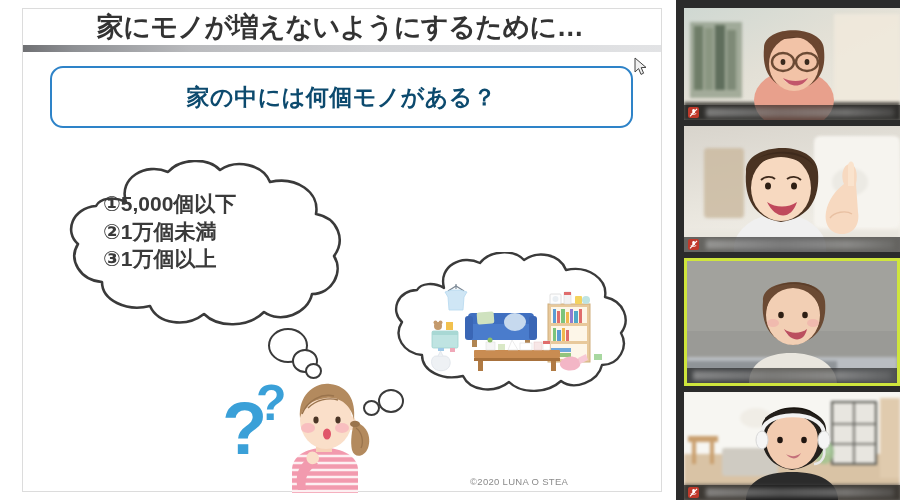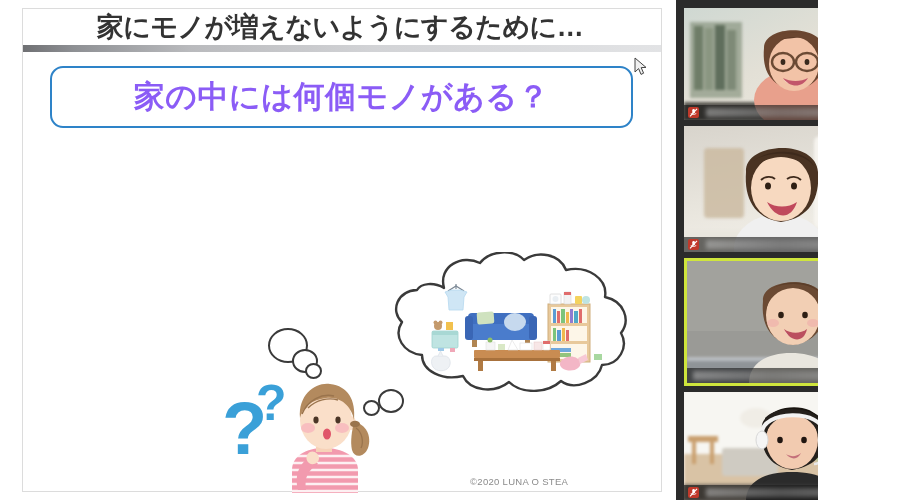--- a/index.html
+++ b/index.html
@@ -1,38 +1,38 @@
 <!DOCTYPE html>
 <html><head>
 <meta charset="utf-8">
 <style>
   html,body{margin:0;padding:0;background:#ffffff;}
   body{width:900px;height:500px;overflow:hidden;font-family:"Liberation Sans","DejaVu Sans",sans-serif;}
 
-  #screen{position:relative;width:818px;height:500px;background:#ffffff;overflow:hidden;}
+  #screen{position:relative;width:900px;height:500px;background:#ffffff;overflow:hidden;}
 
   
   #slide{position:absolute;left:0;top:0;width:676px;height:500px;background:#ffffff;overflow:hidden;}
   #slide-frame{position:absolute;left:22px;top:8px;width:640px;height:484px;
                background:#ffffff;border:1px solid #dcdcdc;box-sizing:border-box;}
 
   #slide-title{position:absolute;left:60px;top:9px;width:560px;height:36px;
                line-height:36px;text-align:center;
                font-size:27px;font-weight:700;color:#333333;letter-spacing:-0.5px;
                white-space:nowrap;}
 
   #title-rule{position:absolute;left:23px;top:45px;width:638px;height:7px;
               background:linear-gradient(90deg,#6f7073 0%,#8e9094 8%,#b9babd 26%,#d2d3d6 55%,#e2e3e5 100%);}
 
   
   #question-box{position:absolute;left:50px;top:66px;width:583px;height:62px;
                 border:2.5px solid #2e83c8;border-radius:13px;background:#ffffff;box-sizing:border-box;}
   #question-text{position:absolute;left:0;top:0;width:100%;height:100%;
                  display:flex;align-items:center;justify-content:center;
-                 font-size:31px;font-weight:700;color:#8b5cf6;letter-spacing:0.5px;white-space:nowrap;}
+                 font-size:23px;font-weight:700;color:#0c4a6e;letter-spacing:0.5px;white-space:nowrap;}
 
   
   #answer-cloud{position:absolute;left:58px;top:160px;width:300px;height:175px;}
   #answer-cloud svg{position:absolute;left:0;top:0;}
   #answers{position:absolute;left:45px;top:30px;width:215px;}
   .answer-line{font-size:21px;font-weight:700;color:#3a3a3a;line-height:1.32;white-space:nowrap;}
 
   
   .trail{position:absolute;border:2.5px solid #3a3a3a;border-radius:50%;background:#fff;}
   #trailL1{left:268px;top:328px;width:36px;height:31px;}
@@ -84,20 +84,34 @@
   <div id="slide">
     <div id="slide-frame"></div>
 
     <div id="slide-title">家にモノが増えないようにするために…</div>
     <div id="title-rule"></div>
 
     <div id="question-box">
       <div id="question-text">家の中には何個モノがある？</div>
     </div>
 
+    <div id="answer-cloud">
+      <svg width="300" height="175" viewBox="0 0 300 175">
+        <path d="M68,42 C60,18 88,2 110,12 C122,-2 150,-3 162,10 C178,-1 205,4 212,22
+                 C238,16 262,32 258,54 C280,58 288,80 276,96 C286,112 274,134 254,134
+                 C250,154 222,164 206,152 C190,168 160,168 146,154 C128,168 100,164 92,146
+                 C68,152 44,140 44,122 C22,120 10,100 20,84 C6,72 14,48 38,46
+                 C42,38 56,36 68,42 Z" fill="#ffffff" stroke="#3a3a3a" stroke-width="2.6" stroke-linejoin="round"></path>
+      </svg>
+      <div id="answers">
+        <div class="answer-line">①5,000個以下</div>
+        <div class="answer-line">②1万個未満</div>
+        <div class="answer-line">③1万個以上</div>
+      </div>
+    </div>
     <div class="trail" id="trailL1"></div>
     <div class="trail" id="trailL2"></div>
     <div class="trail" id="trailL3"></div>
 
     <div id="room-cloud">
       <svg class="cloudline" width="260" height="140" viewBox="0 0 260 140">
         <path d="M54,36 C48,14 72,2 90,11 C100,-2 124,-3 134,8 C148,-2 170,2 176,18
                  C198,13 218,27 215,45 C234,49 241,68 231,81 C239,95 229,113 212,113
                  C208,130 184,139 171,129 C157,142 131,142 119,130 C104,142 80,139 73,124
                  C52,129 32,119 32,103 C13,101 3,84 12,70 C0,59 7,39 27,38

